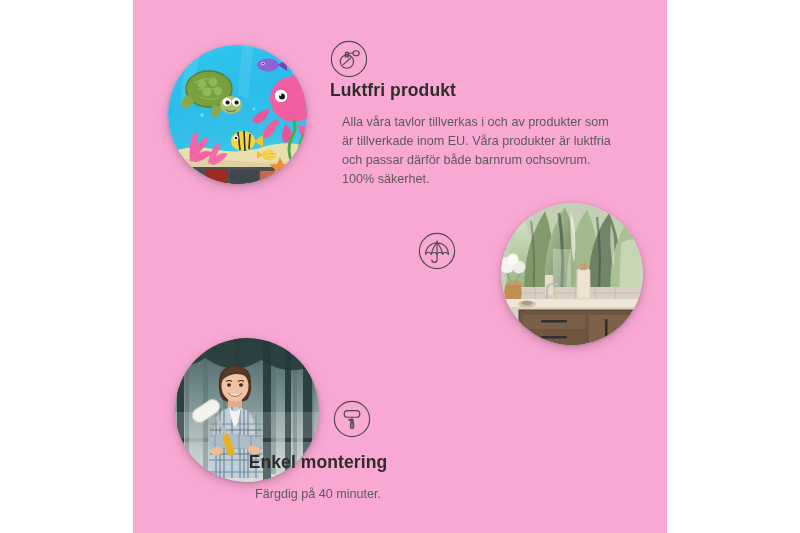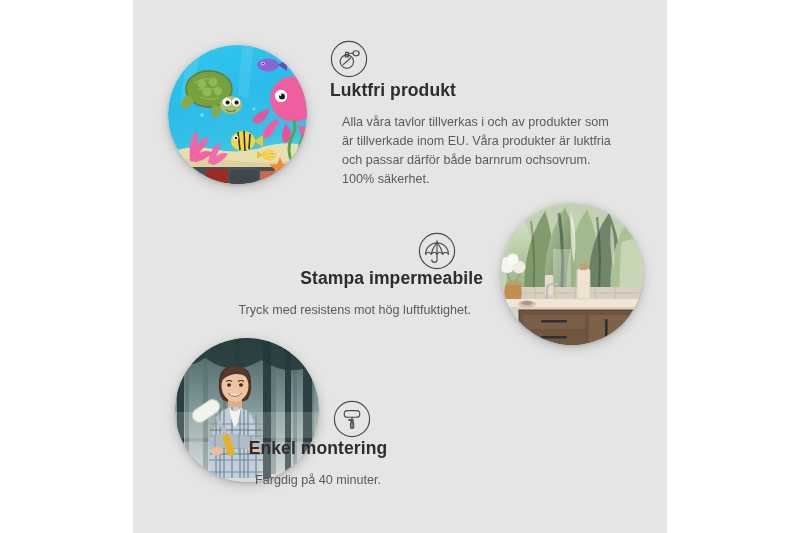--- a/index.html
+++ b/index.html
@@ -21,21 +21,21 @@
     background: #ffffff;
   }
 
   
   .content-panel {
     position: absolute;
     left: 133px;
     top: 0;
     width: 534px;
     height: 533px;
-    background: #e5e5e5;
+    background: #f9a8d4;
     overflow: hidden;
   }
 
   .feature-text {
     position: absolute;
   }
 
   .feature-title {
     font-size: 17.5px;
     font-weight: 700;
@@ -73,21 +73,21 @@
   #photo-bath    { left: 368px; top: 203px; width: 142px; height: 142px; }
   #photo-forest  { left: 42px;  top: 338px; width: 144px; height: 144px; }
 
   #icon-odor     { left: 197px; top: 40px; }
   #text-odor     { left: 197px; top: 80px;  width: 300px; }
 
   #icon-umbrella { left: 285px; top: 232px; }
   #text-umbrella { left: 20px;  top: 268px; width: 330px; text-align: right; }
 
   #icon-roller   { left: 200px; top: 400px; }
-  #text-roller   { left: 20px;  top: 438px; width: 330px; text-align: center; }
+  #text-roller   { left: 20px;  top: 452px; width: 330px; text-align: center; }
 
   #text-umbrella .feature-title { text-align: right; }
   #text-umbrella .feature-desc  { text-align: right; }
   #text-roller .feature-title   { text-align: center; }
   #text-roller .feature-desc    { text-align: center; }
 </style>
 </head>
 <body>
 
 <div class="screen">
@@ -315,24 +315,20 @@
         <path d="M19 10.8 v11.4"></path>
         <path d="M13.3 22.2 q1.5 -7 5.7 -11.4"></path>
         <path d="M24.7 22.2 q-1.5 -7 -5.7 -11.4"></path>
 
         <path d="M19 22.2 v5.6 a2.6 2.6 0 0 1 -5.2 0"></path>
 
         <path d="M19 10.8 v-2"></path>
       </svg>
     </div>
 
-    <div class="feature-text" id="text-umbrella">
-      <div class="feature-title">Stampa impermeabile</div>
-      <div class="feature-desc">Tryck med resistens mot hög luftfuktighet.</div>
-    </div>
 
     <div class="photo-circle" id="photo-forest">
       <svg viewBox="0 0 144 144" xmlns="http://www.w3.org/2000/svg">
         <defs>
           <clipPath id="forestClip">
               <circle cx="72" cy="72" r="72"></circle>
             </clipPath>
           <linearGradient id="mist" x1="0" y1="0" x2="0" y2="1">
             <stop offset="0%" stop-color="#46605f"></stop>
             <stop offset="45%" stop-color="#7d9594"></stop>

